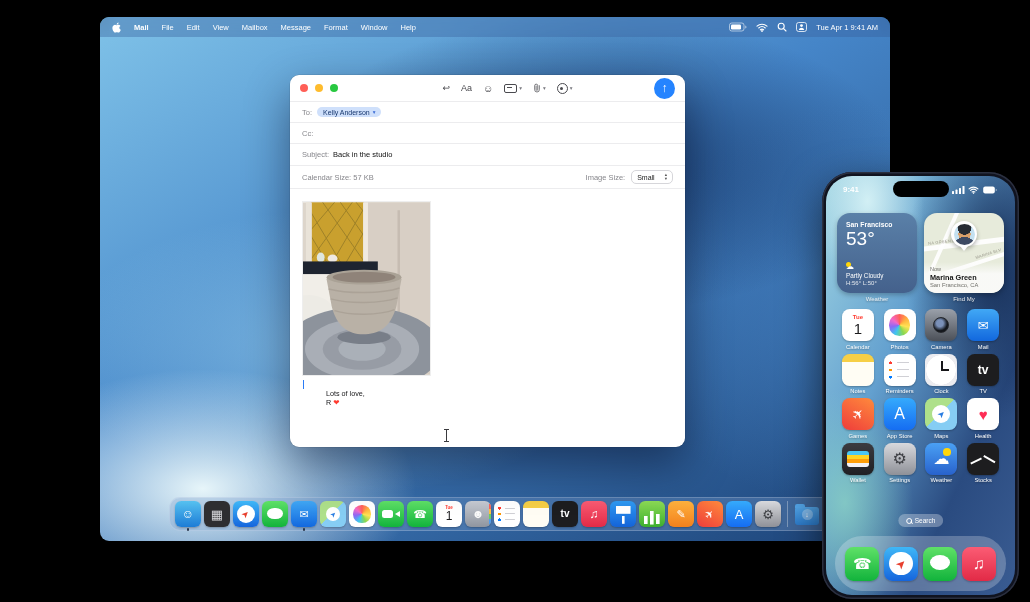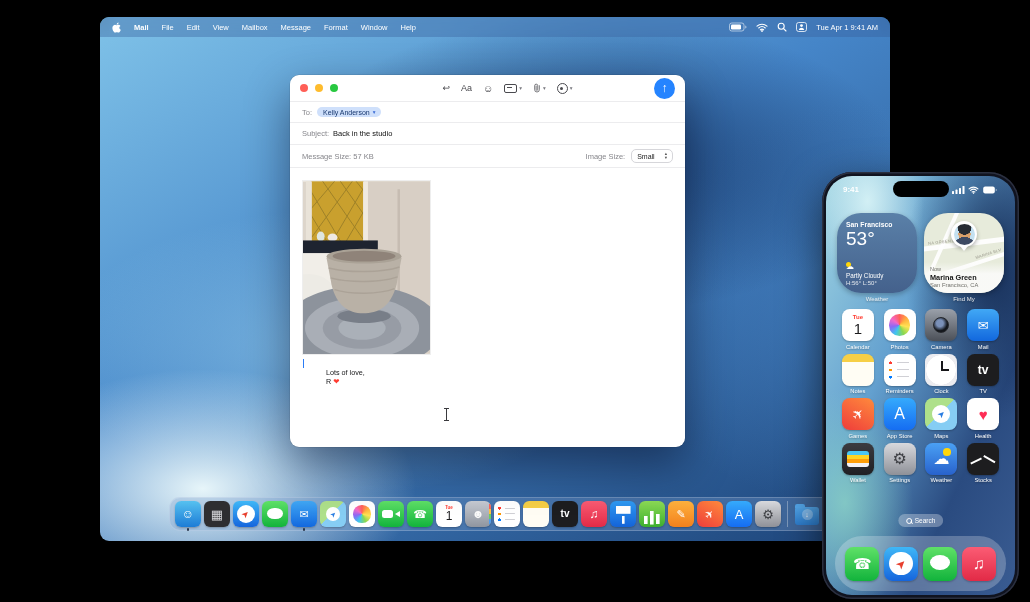--- a/index.html
+++ b/index.html
@@ -201,21 +201,21 @@
       radial-gradient(ellipse 70% 55% at 88% 22%, rgba(16,36,76,.88), transparent 66%),
       linear-gradient(115deg,#9fd4e2 0%,#63a0cf 38%,#2a4b80 72%,#3a5c92 100%); }
   .ph-status { position:absolute; top:5px; left:0; right:0; height:17px; z-index:4;
     display:flex; align-items:center; justify-content:space-between; padding:0 17px;
     color:#fff; font-size:8px; font-weight:700; }
   .island { position:absolute; left:50%; top:5px; transform:translateX(-50%);
     width:56px; height:16px; border-radius:9px; background:#000; z-index:5; }
   .ph-widgets { position:absolute; top:37px; left:11px; right:11px; display:flex;
     justify-content:space-between; z-index:2; }
   .wwrap { width:80px; display:flex; flex-direction:column; align-items:center; cursor:pointer; }
-  .widget { width:80px; height:80px; border-radius:24px; overflow:hidden; position:relative;
+  .widget { width:80px; height:80px; border-radius:13px; overflow:hidden; position:relative;
     box-shadow:0 2px 5px rgba(0,0,0,.25); }
   .w-label { margin-top:3px; font-size:6px; color:rgba(255,255,255,.92);
     text-shadow:0 1px 2px rgba(0,0,0,.35); }
   .weatherw { background:linear-gradient(180deg,#5a80a8,#44618c); color:#fff;
     padding:8px 9px 7px; display:flex; flex-direction:column; }
   .ww-city { font-size:6.8px; font-weight:600; }
   .ww-temp { font-size:19px; font-weight:300; line-height:1.15; }
   .ww-sp { flex:1; }
   .ww-ic { position:relative; font-size:8px; width:12px; }
   .ww-ic::before { content:""; position:absolute; left:0; top:0; width:5px; height:5px;
@@ -344,27 +344,30 @@
         <button class="send">↑</button>
       </div>
 
       <div class="f-row r-to">
         <span>To:</span>
         <span class="pill">
           <span>Kelly Anderson</span>
           <span class="chev" style="color:#3a6ad4">▾</span>
         </span>
       </div>
+      <div class="f-row r-cc">
+        <span>Cc:</span>
+      </div>
       <div class="f-row r-subj">
         <span>Subject:</span>
         <span class="subj-val">Back in the studio</span>
       </div>
       <div class="f-row r-size">
         <span>
-          <span>Message Size:</span>
+          <span>Calendar Size:</span>
           <span>57 KB</span>
         </span>
         <span class="size-right">
           <span>Image Size:</span>
           <span class="select">
             <span>Small</span>
             <span class="updown">
               <span>▴</span>
               <span>▾</span>
             </span>

